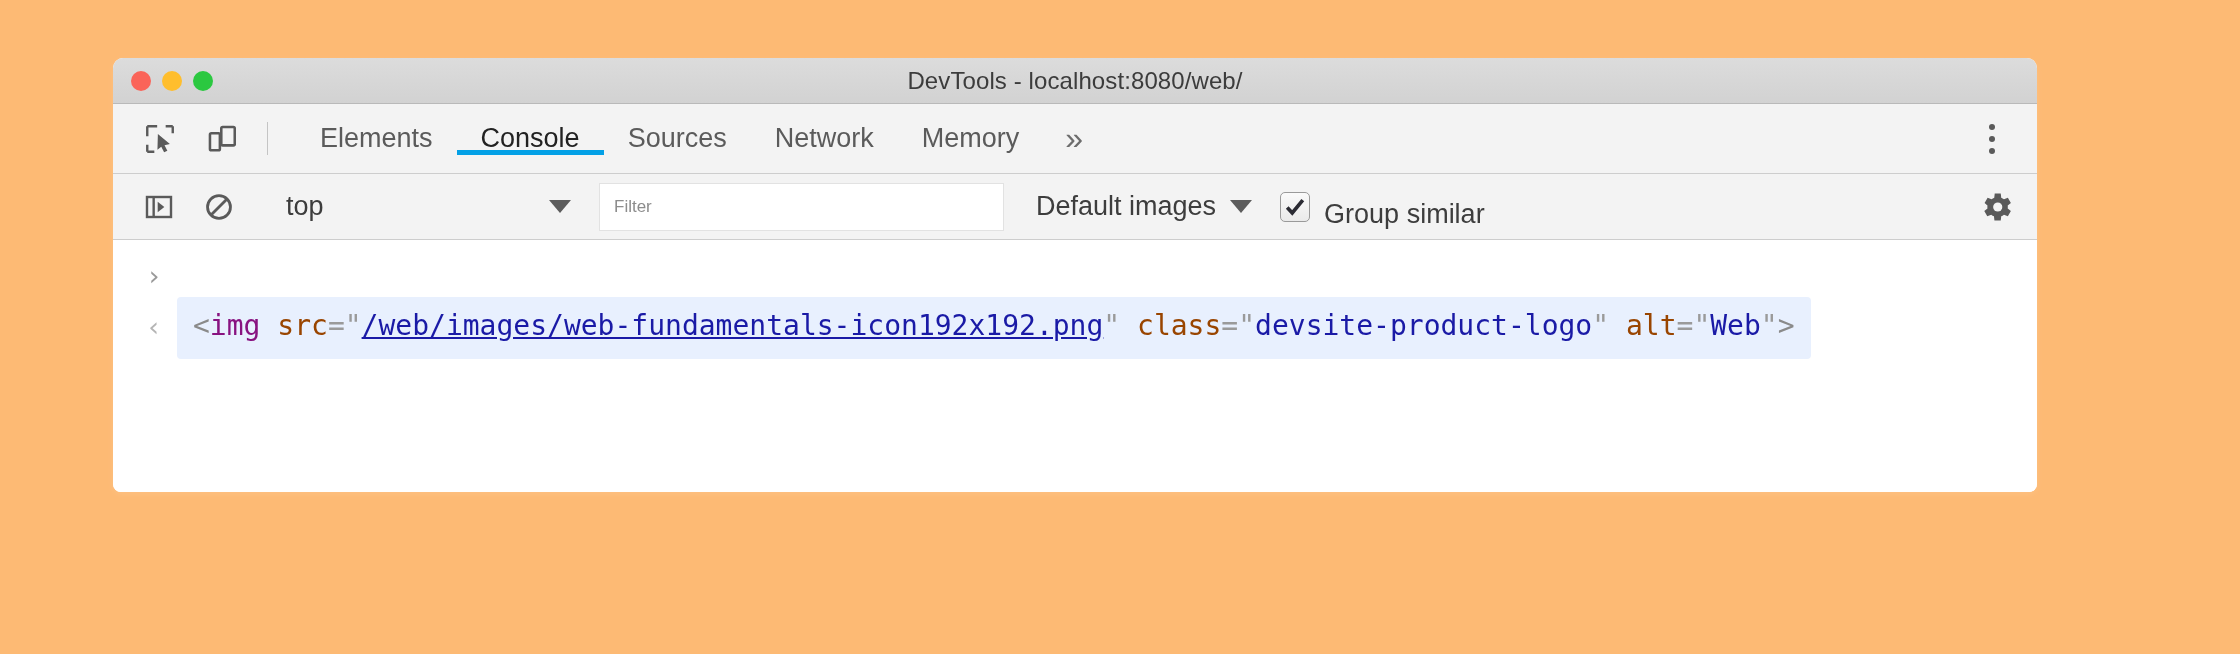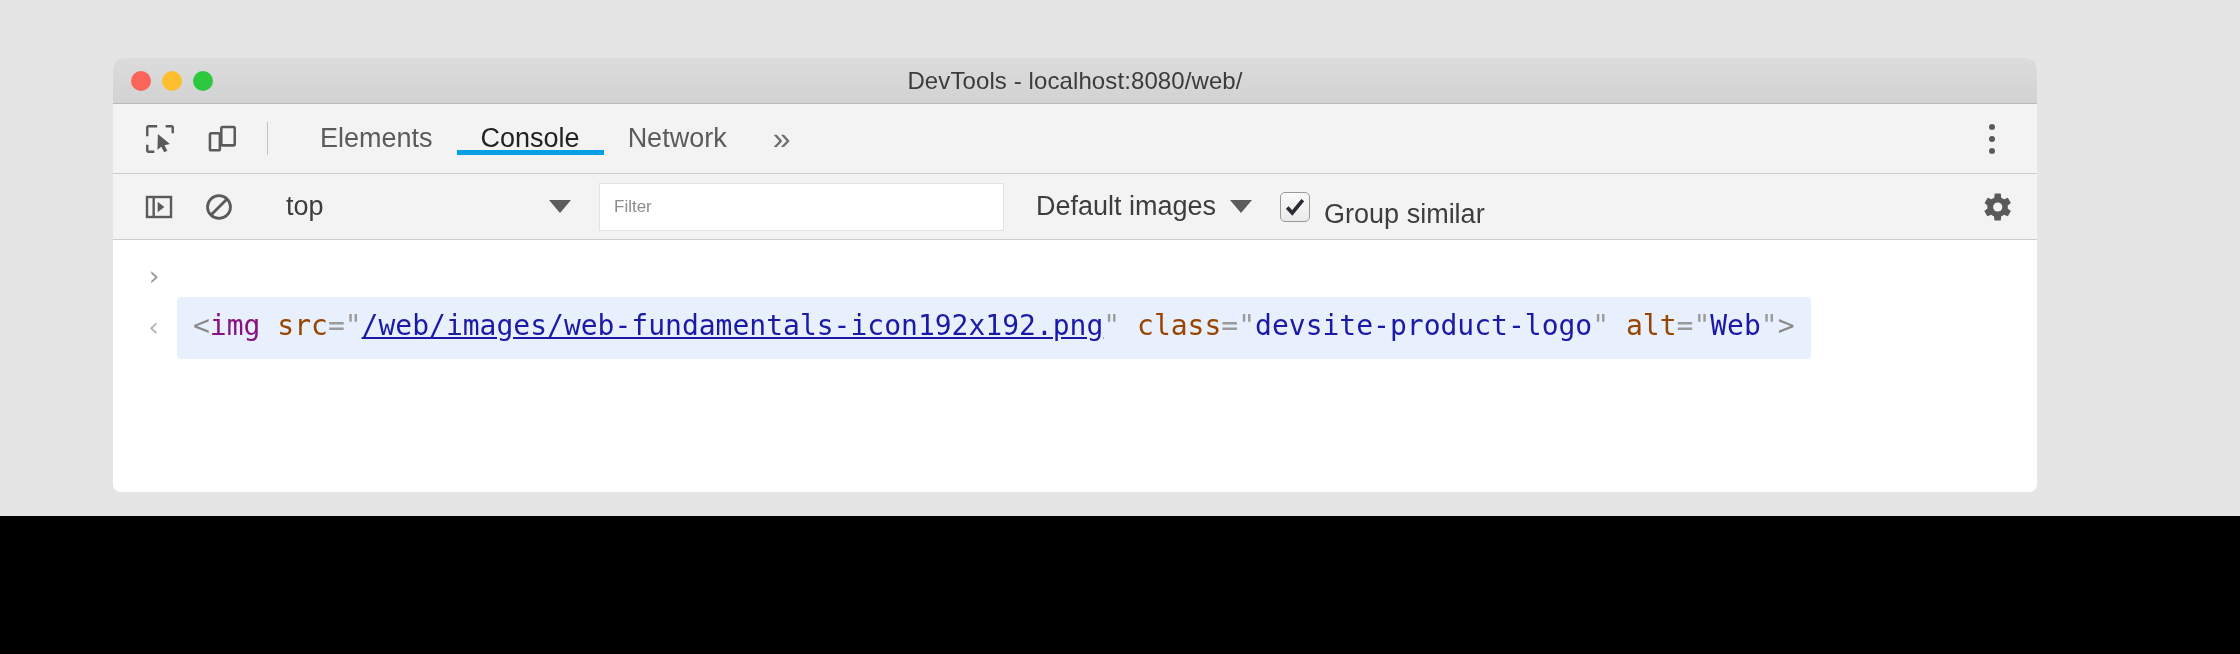--- a/index.html
+++ b/index.html
@@ -2,21 +2,21 @@
 <html><head>
 <meta charset="utf-8">
 <style>
   * { box-sizing: border-box; margin: 0; padding: 0; }
   html, body {
     width: 2240px; height: 654px;
     background: #000;
     font-family: "Liberation Sans", sans-serif;
     overflow: hidden;
   }
-  .stage { position: relative; width: 2240px; height: 516px; background: #e5e5e5; }
+  .stage { position: relative; width: 2240px; height: 654px; background: #fdba74; }
 
   
   .window {
     position: absolute;
     left: 113px; top: 58px;
     width: 1924px; height: 434px;
     background: #ffffff;
     border-radius: 10px 10px 8px 8px;
     box-shadow: 0 2px 6px rgba(255,255,255,0.10);
     overflow: hidden;
@@ -185,21 +185,27 @@
       </div>
       <div class="vdiv"></div>
       <div class="tabs">
         <div class="tab">
             <span>Elements</span>
           </div>
         <div class="tab active">
             <span>Console</span>
           </div>
         <div class="tab">
+            <span>Sources</span>
+          </div>
+        <div class="tab">
             <span>Network</span>
+          </div>
+        <div class="tab">
+            <span>Memory</span>
           </div>
         <div class="tab more">
             <span>»</span>
           </div>
       </div>
       <div class="tabbar-right">
         <div class="vdiv"></div>
         <div class="dots">
           <i></i>
           <i></i>

